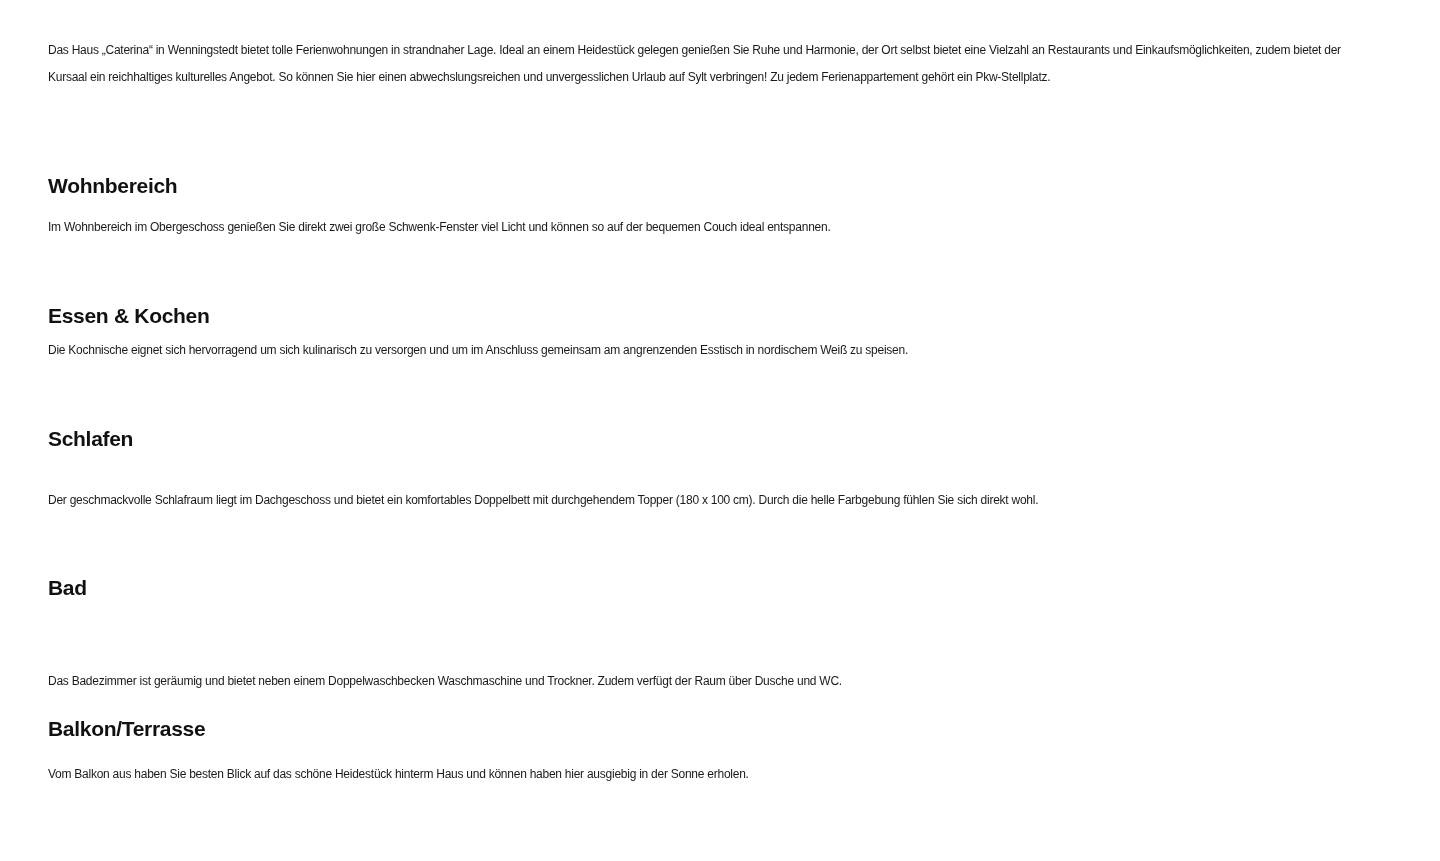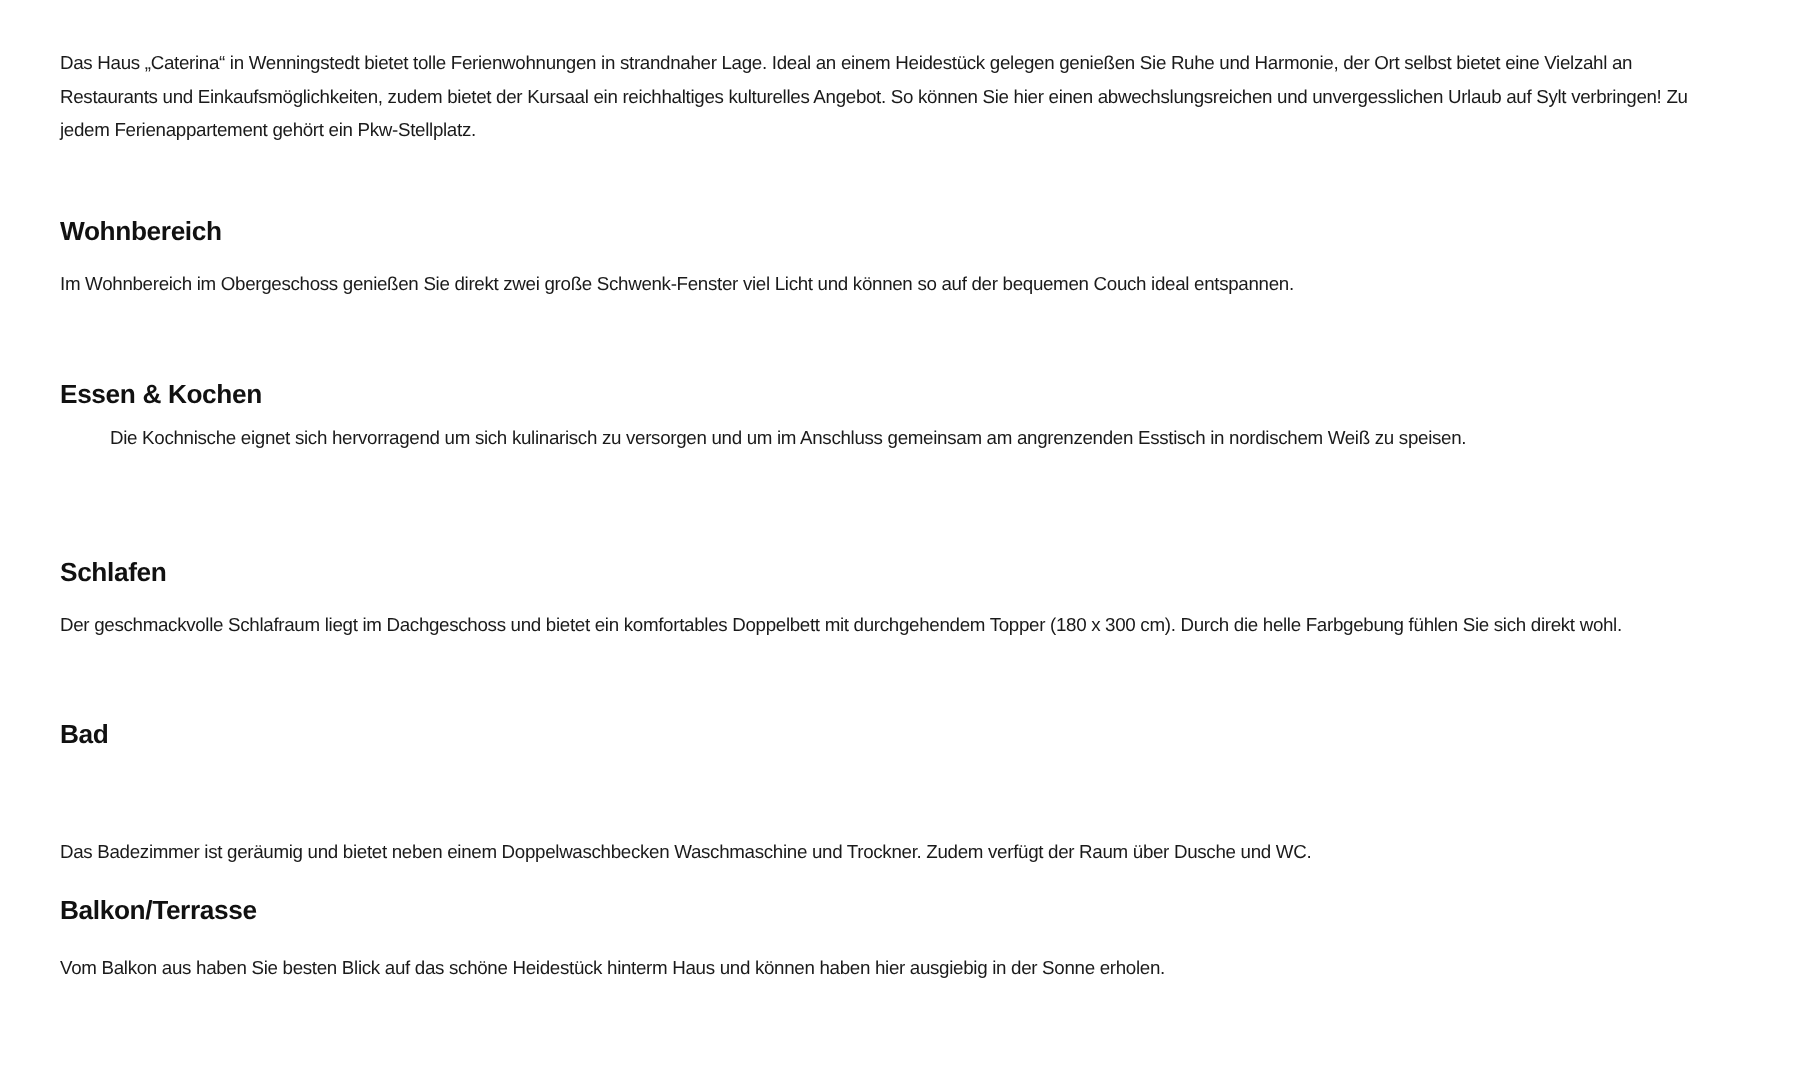--- a/index.html
+++ b/index.html
@@ -13,59 +13,59 @@
     body {
       position: relative;
       font-family: "Liberation Sans", "DejaVu Sans", sans-serif;
       color: #1a1a1a;
     }
     .block {
       position: absolute;
       left: 48px;
       width: 1320px;
       margin: 0;
-      font-size: 15px;
+      font-size: 12px;
       line-height: 27px;
       letter-spacing: -0.25px;
     }
     .heading {
       position: absolute;
       left: 48px;
       margin: 0;
       font-size: 21px;
       line-height: 22px;
       font-weight: bold;
       letter-spacing: -0.3px;
       color: #111111;
     }
     #intro { top: 37px; width: 1310px; }
     #h-wohn { top: 175px; }
     #p-wohn { top: 214px; }
     #h-essen { top: 305px; }
-    #p-essen { top: 337px; width: 1300px; margin-left: 40px; }
-    #h-schlafen { top: 448px; }
+    #p-essen { top: 337px; width: 1300px; }
+    #h-schlafen { top: 428px; }
     #p-schlafen { top: 487px; width: 1275px; }
     #h-bad { top: 577px; }
     #p-bad { top: 668px; }
     #h-balkon { top: 718px; }
     #p-balkon { top: 761px; }
   </style>
 </head>
 <body>
 
 <div>
   <p id="intro" class="block">Das Haus „Caterina“ in Wenningstedt bietet tolle Ferienwohnungen in strandnaher Lage. Ideal an einem Heidestück gelegen genießen Sie Ruhe und Harmonie, der Ort selbst bietet eine Vielzahl an Restaurants und Einkaufsmöglichkeiten, zudem bietet der Kursaal ein reichhaltiges kulturelles Angebot. So können Sie hier einen abwechslungsreichen und unvergesslichen Urlaub auf Sylt verbringen! Zu jedem Ferienappartement gehört ein Pkw-Stellplatz.</p>
 
   <h3 id="h-wohn" class="heading">Wohnbereich</h3>
   <p id="p-wohn" class="block">Im Wohnbereich im Obergeschoss genießen Sie direkt zwei große Schwenk-Fenster viel Licht und können so auf der bequemen Couch ideal entspannen.</p>
 
   <h3 id="h-essen" class="heading">Essen &amp; Kochen</h3>
   <p id="p-essen" class="block">Die Kochnische eignet sich hervorragend um sich kulinarisch zu versorgen und um im Anschluss gemeinsam am angrenzenden Esstisch in nordischem Weiß zu speisen.</p>
 
   <h3 id="h-schlafen" class="heading">Schlafen</h3>
-  <p id="p-schlafen" class="block">Der geschmackvolle Schlafraum liegt im Dachgeschoss und bietet ein komfortables Doppelbett mit durchgehendem Topper (180 x 300 cm). Durch die helle Farbgebung fühlen Sie sich direkt wohl.</p>
+  <p id="p-schlafen" class="block">Der geschmackvolle Schlafraum liegt im Dachgeschoss und bietet ein komfortables Doppelbett mit durchgehendem Topper (180 x 100 cm). Durch die helle Farbgebung fühlen Sie sich direkt wohl.</p>
 
   <h3 id="h-bad" class="heading">Bad</h3>
   <p id="p-bad" class="block">Das Badezimmer ist geräumig und bietet neben einem Doppelwaschbecken Waschmaschine und Trockner. Zudem verfügt der Raum über Dusche und WC.</p>
 
   <h3 id="h-balkon" class="heading">Balkon/Terrasse</h3>
   <p id="p-balkon" class="block">Vom Balkon aus haben Sie besten Blick auf das schöne Heidestück hinterm Haus und können haben hier ausgiebig in der Sonne erholen.</p>
 </div>
 
 </body></html>

